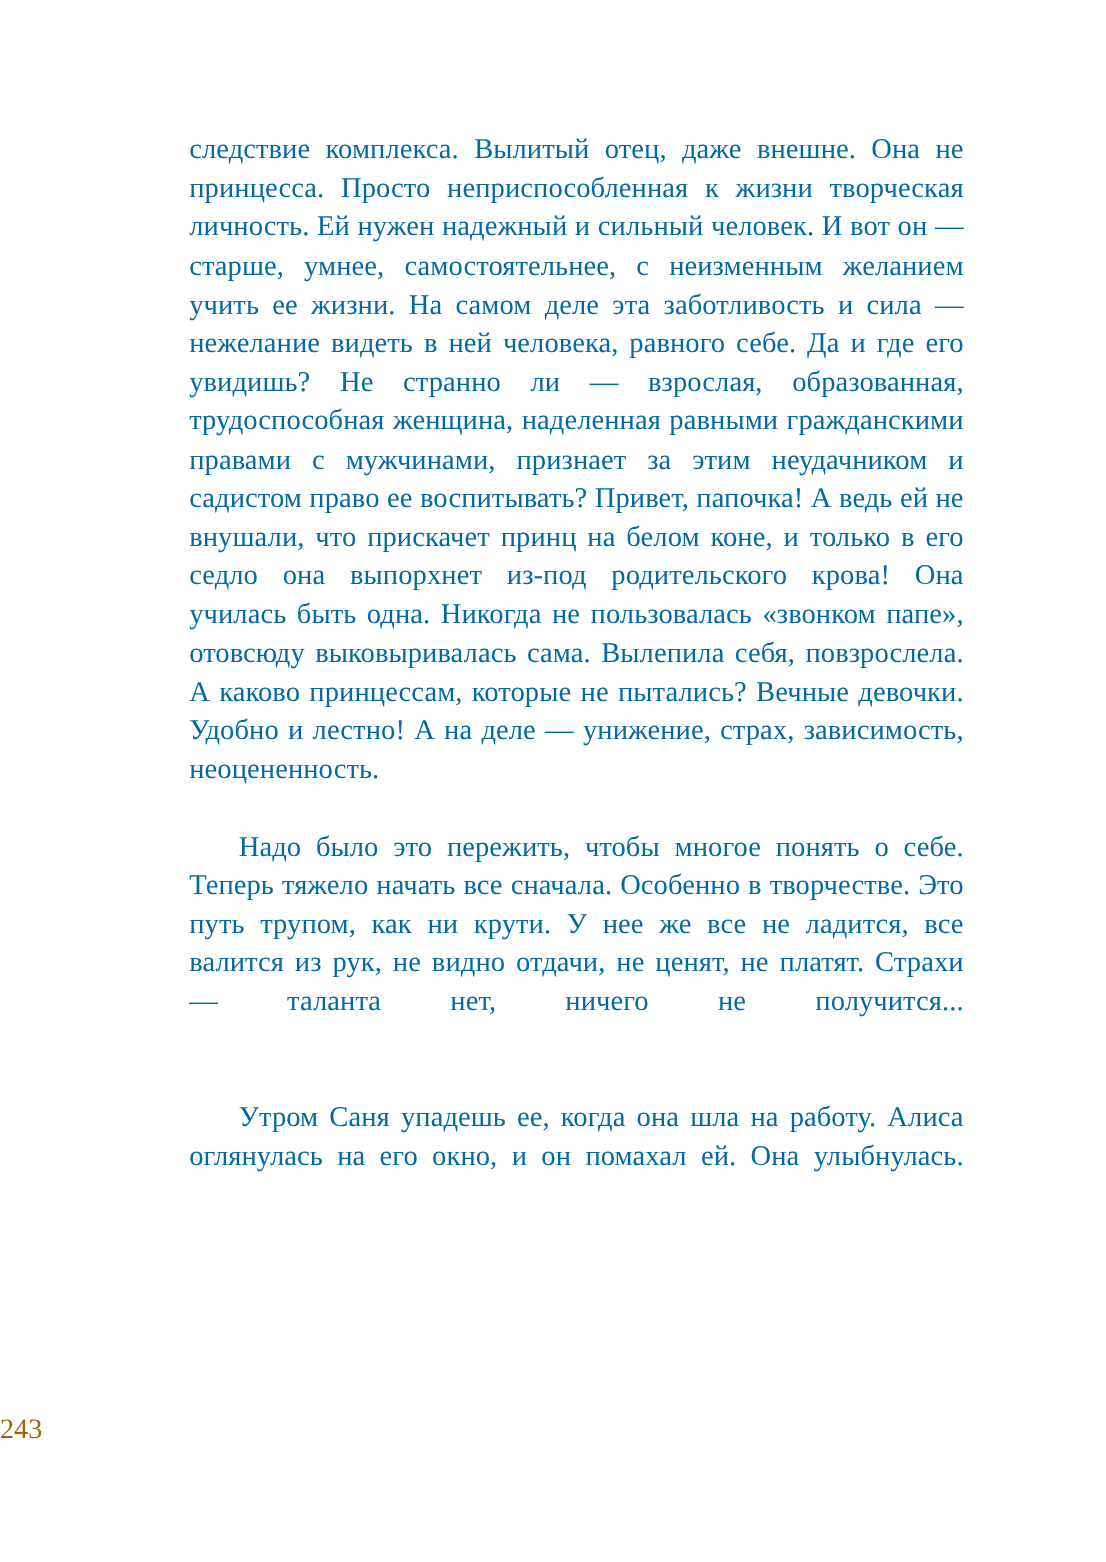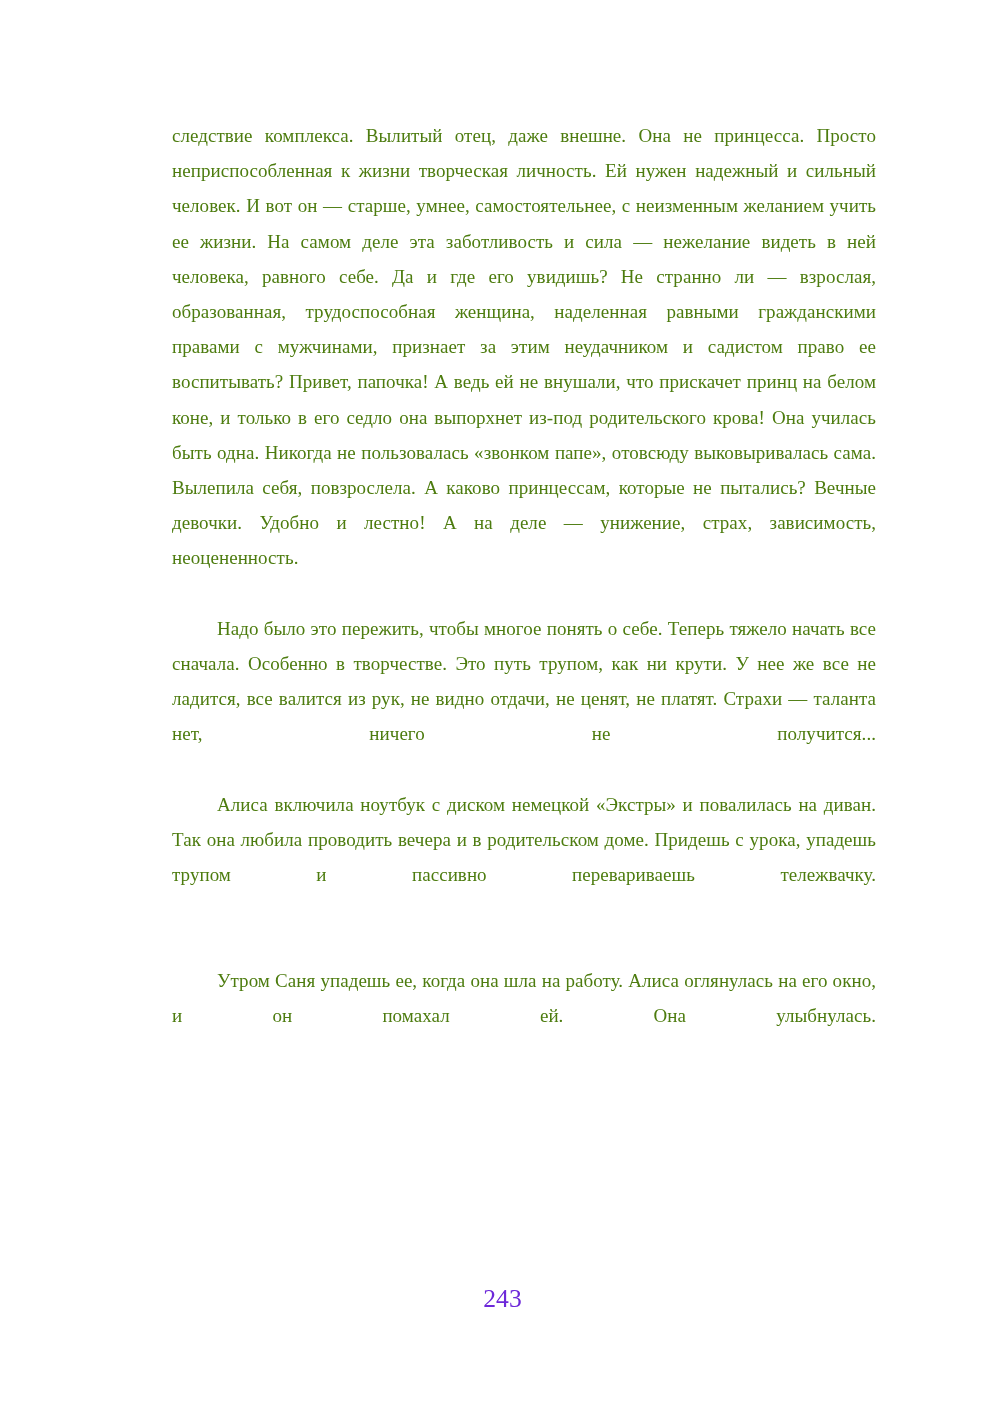--- a/index.html
+++ b/index.html
@@ -20,23 +20,23 @@
   .text-column {
     position: absolute;
     left: 172px;
     top: 118px;
     width: 704px;
   }
   .para {
     margin: 0;
     padding: 0;
     font-family: "Liberation Serif", "DejaVu Serif", serif;
-    font-size: 19px;
+    font-size: 26px;
     line-height: 35.2px;
-    color: #4d7c0f;
+    color: #0369a1;
     text-align: justify;
     text-justify: inter-word;
     text-indent: 45px;
     hyphens: manual;
     -webkit-hyphens: manual;
     letter-spacing: 0.05px;
     word-spacing: 0.2px;
   }
   .para.no-indent {
     text-indent: 0;
@@ -48,39 +48,38 @@
     width: 100%;
   }
   .spacer-line {
     height: 35.2px;
   }
   .folio {
     position: absolute;
     left: 0;
     right: 0;
     top: 1284px;
-    text-align: center;
+    text-align: left;
     font-family: "Liberation Serif", "DejaVu Serif", serif;
     font-size: 25.6px;
     line-height: 30px;
-    color: #6d28d9;
+    color: #a16207;
   }
 </style>
 </head>
 <body>
 
 <div class="page">
 
   <div class="text-column">
 
     <p class="para no-indent">следствие комплекса. Вылитый отец, даже внешне. Она не принцесса. Просто неприспособленная к жизни творческая личность. Ей нужен надежный и сильный человек. И вот он — старше, умнее, самостоятельнее, с неизменным желанием учить ее жизни. На самом деле эта заботливость и сила — нежелание видеть в ней человека, равного себе. Да и где его увидишь? Не странно ли — взрослая, образованная, трудоспособная женщина, наделенная равными гражданскими правами с мужчинами, признает за этим неудачником и садистом право ее воспитывать? Привет, папочка! А ведь ей не внушали, что прискачет принц на белом коне, и только в его седло она выпорхнет из-под родительского крова! Она училась быть одна. Никогда не пользовалась «звонком папе», отовсюду выковыривалась сама. Вылепила себя, повзрослела. А каково принцессам, которые не пытались? Вечные девочки. Удобно и лестно! А на деле — унижение, страх, зависимость, неоцененность.</p>
 
     <p class="para">Надо было это пережить, чтобы многое понять о себе. Теперь тяжело начать все сначала. Особенно в творчестве. Это путь трупом, как ни крути. У нее же все не ладится, все валится из рук, не видно отдачи, не ценят, не платят. Страхи — таланта нет, ничего не получится...</p>
 
-    <p class="para">Алиса включила ноутбук с диском немецкой «Экстры» и повалилась на диван. Так она любила проводить вечера и в родительском доме. Придешь с урока, упадешь трупом и пассивно перевариваешь тележвачку.</p>
 
     <div class="spacer-line"></div>
 
     <p class="para">Утром Саня упадешь ее, когда она шла на работу. Алиса оглянулась на его окно, и он помахал ей. Она улыбнулась.</p>
 
 
   </div>
 
   <div class="folio">243</div>
 

